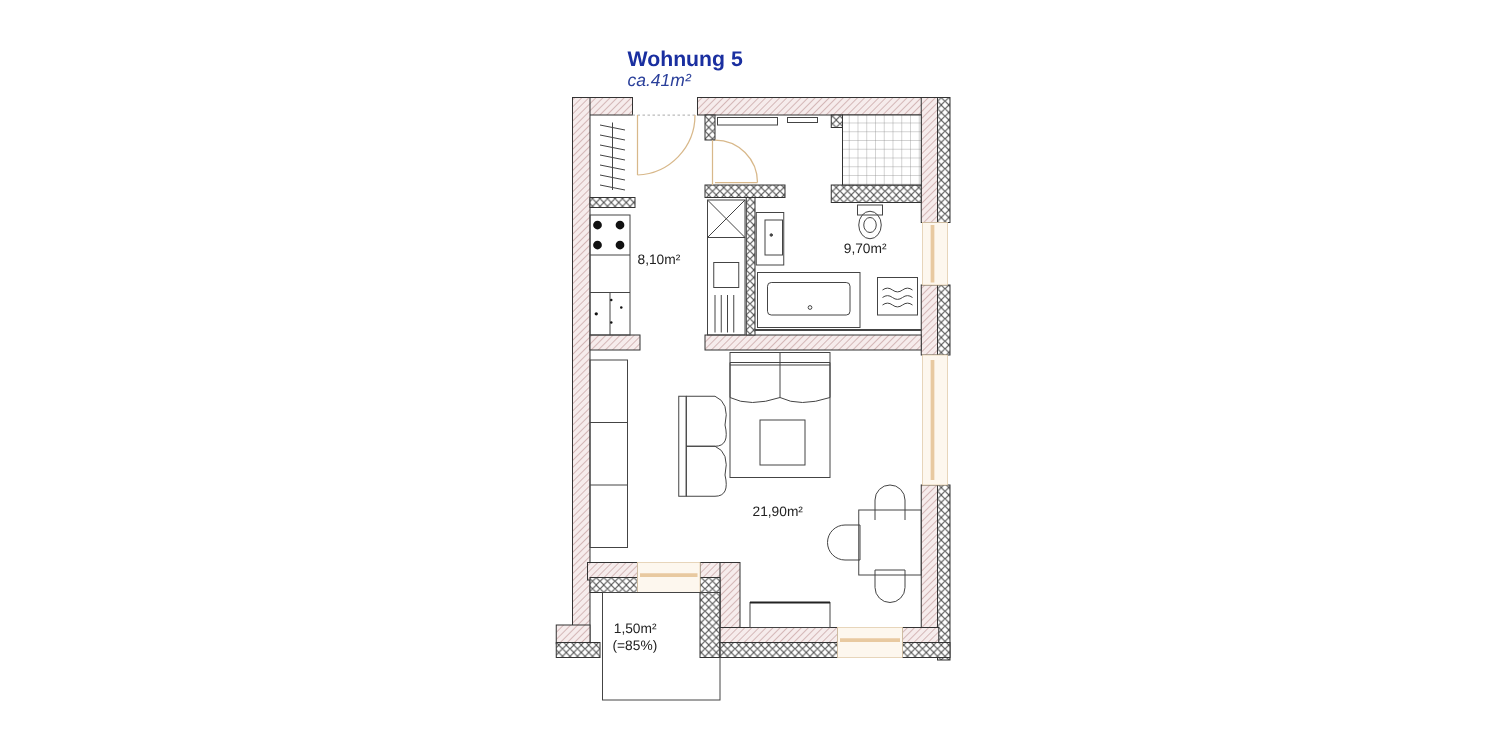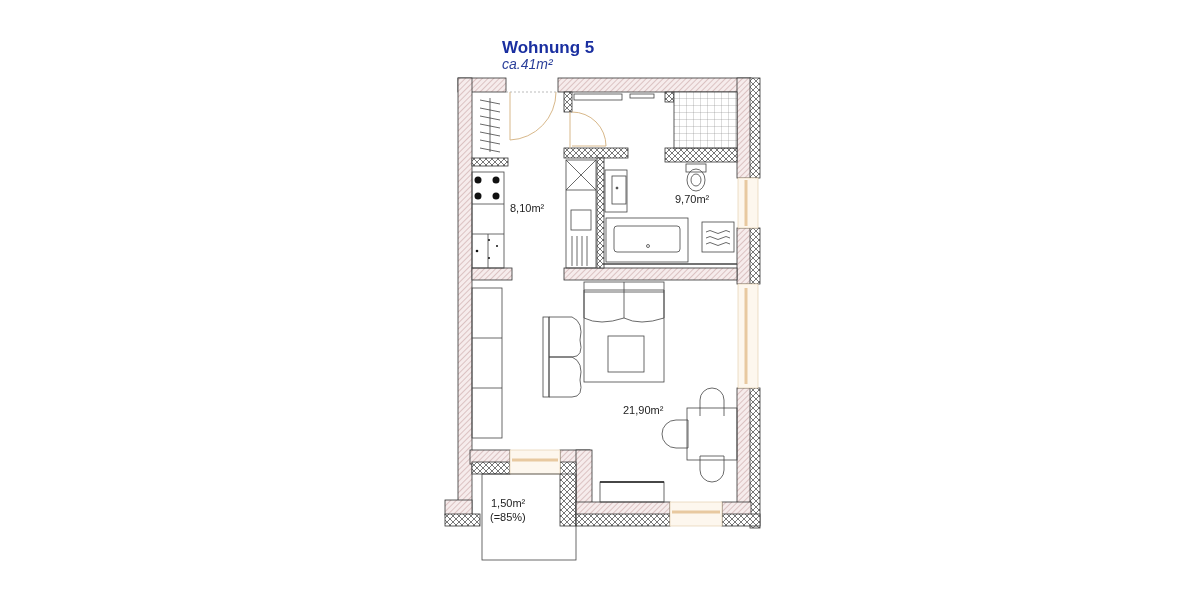--- a/index.html
+++ b/index.html
@@ -187,15 +187,15 @@
     <path d="M700,456 L724,456 L724,470 A12,12 0 0,1 700,470 Z"></path>
   </g>
   <rect x="600" y="482" width="64" height="20" fill="none" stroke="#444" stroke-width="0.8"></rect>
   <line x1="600" y1="482" x2="664" y2="482" stroke="#222" stroke-width="1.5"></line>
 
   <rect x="482" y="474" width="94" height="86" fill="none" stroke="#444" stroke-width="0.8"></rect>
 </svg>
 
 <div class="label" style="left:510px;top:202px;">8,10m²</div>
 <div class="label" style="left:633px;top:193px;margin-left:42px;">9,70m²</div>
-<div class="label" style="left:623px;top:404px;">21,90m²</div>
+<div class="label" style="left:602px;top:404px;">21,90m²</div>
 <div class="label" style="left:491px;top:497px;text-align:center;">1,50m²</div>
 <div class="label" style="left:490px;top:511px;">(=85%)</div>
 
 </body></html>

